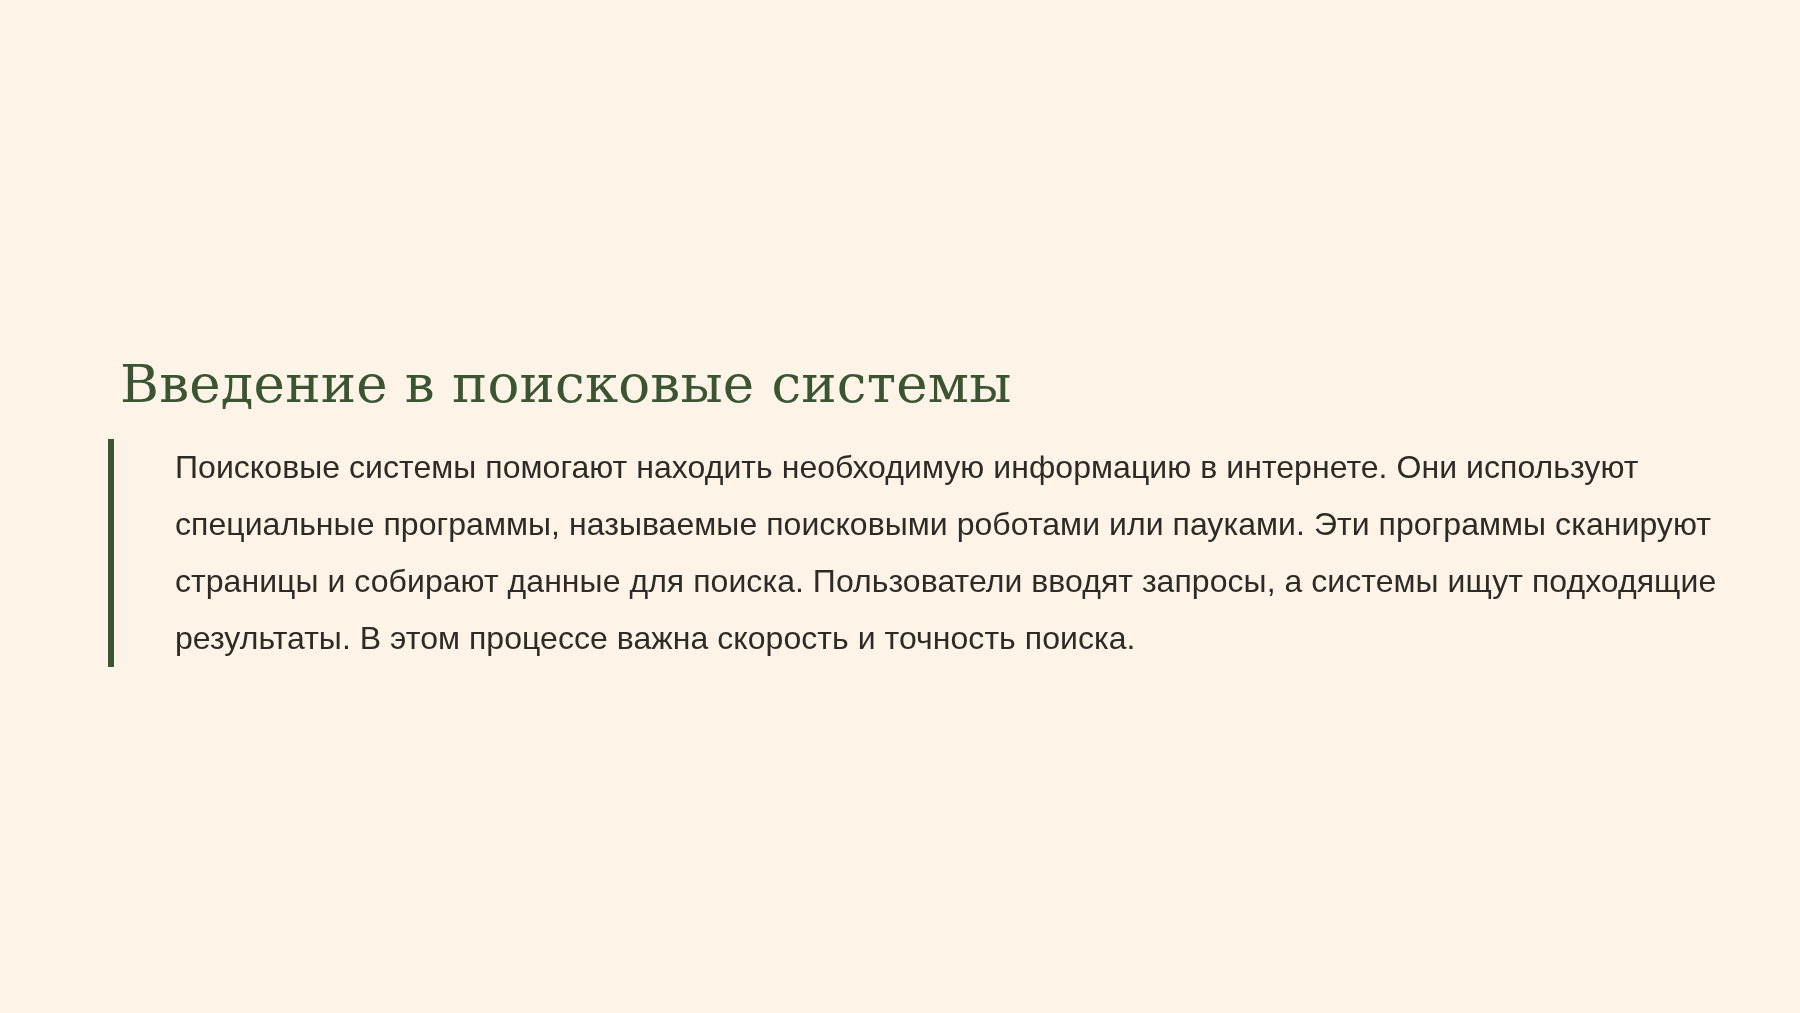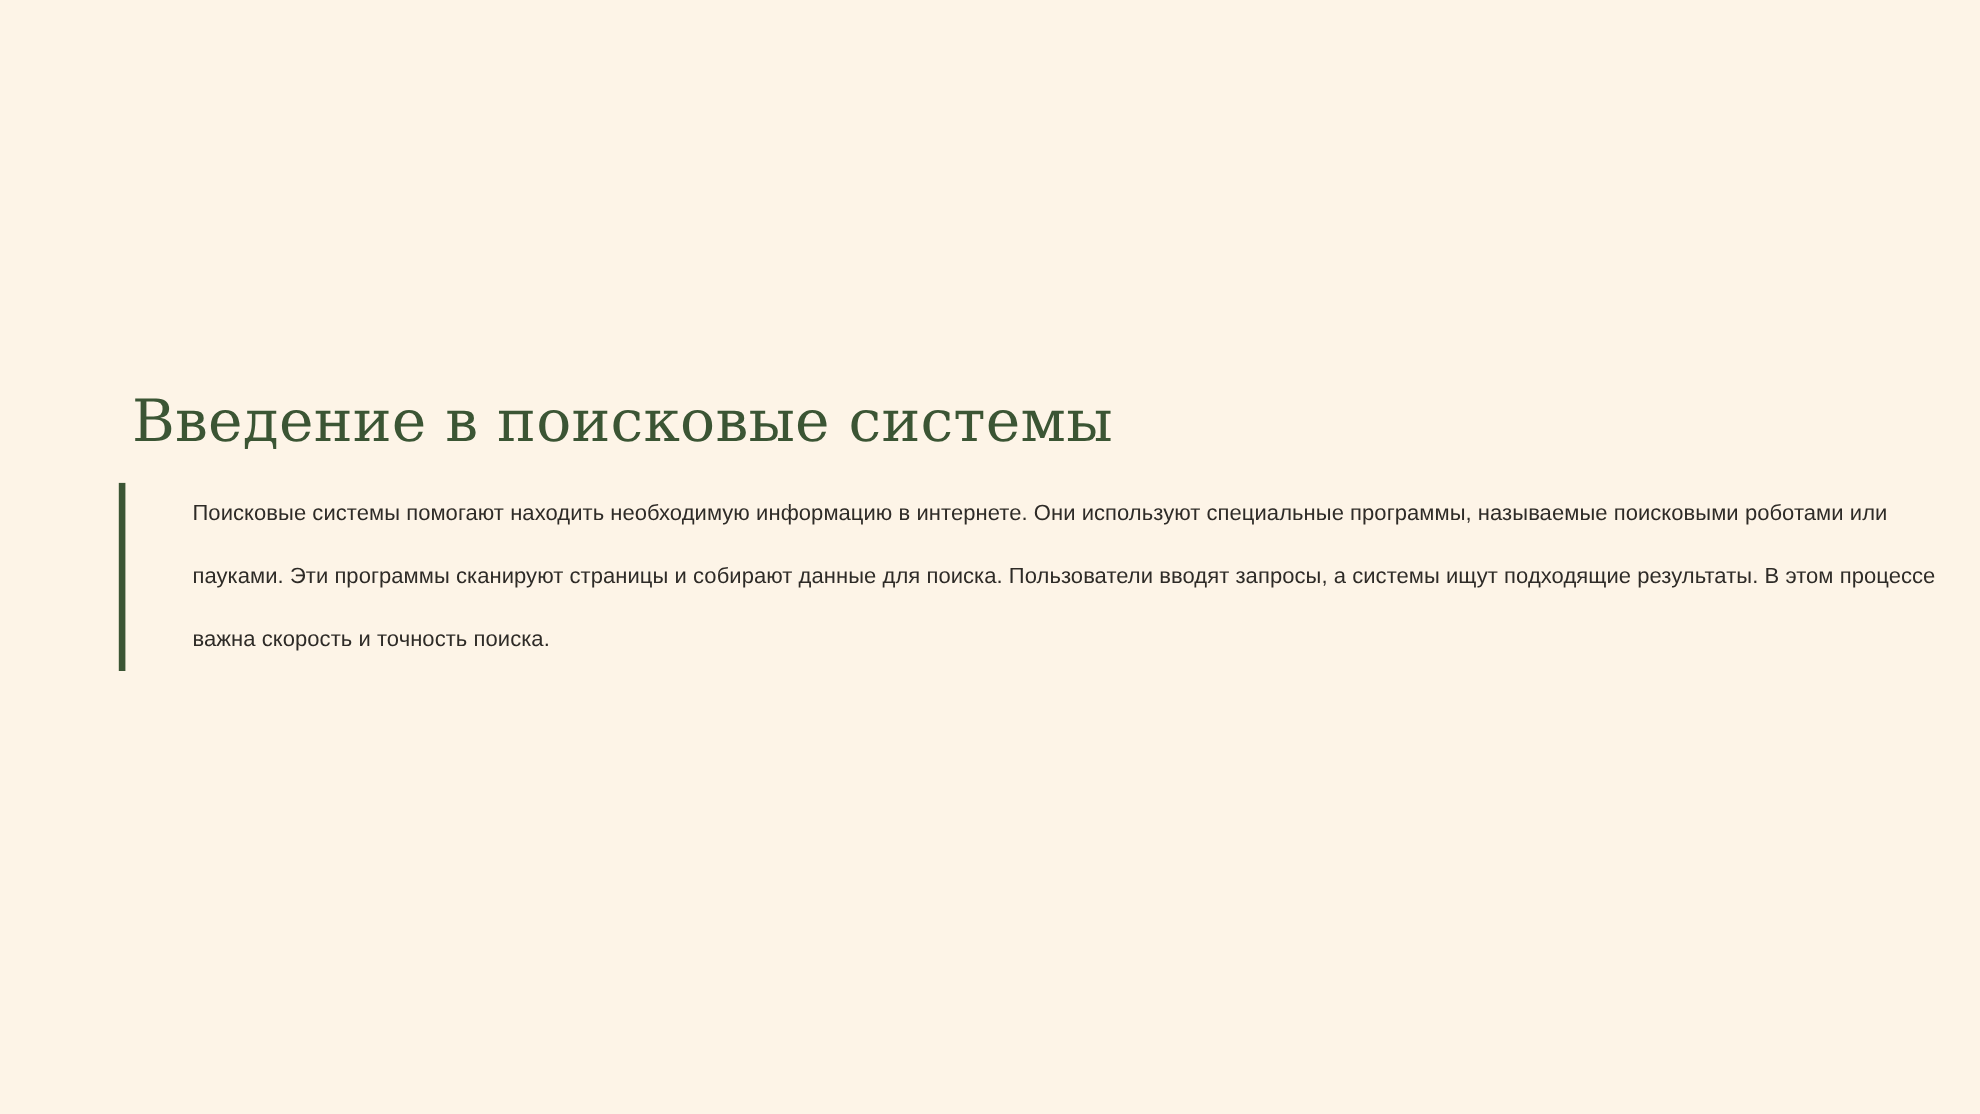--- a/index.html
+++ b/index.html
@@ -45,21 +45,21 @@
 
   .quote-body {
     margin-top: 27px;
     border-left: 6px solid #3b5534;
     padding-left: 61px;
     box-sizing: border-box;
   }
 
   .quote-paragraph {
     font-family: "Liberation Sans", sans-serif;
-    font-size: 20px;
+    font-size: 32px;
     line-height: 57px;
     color: #2e2b27;
     margin: 0;
     max-width: 1600px;
     letter-spacing: 0.05px;
     text-align: left;
   }
 </style>
 </head>
 <body>

